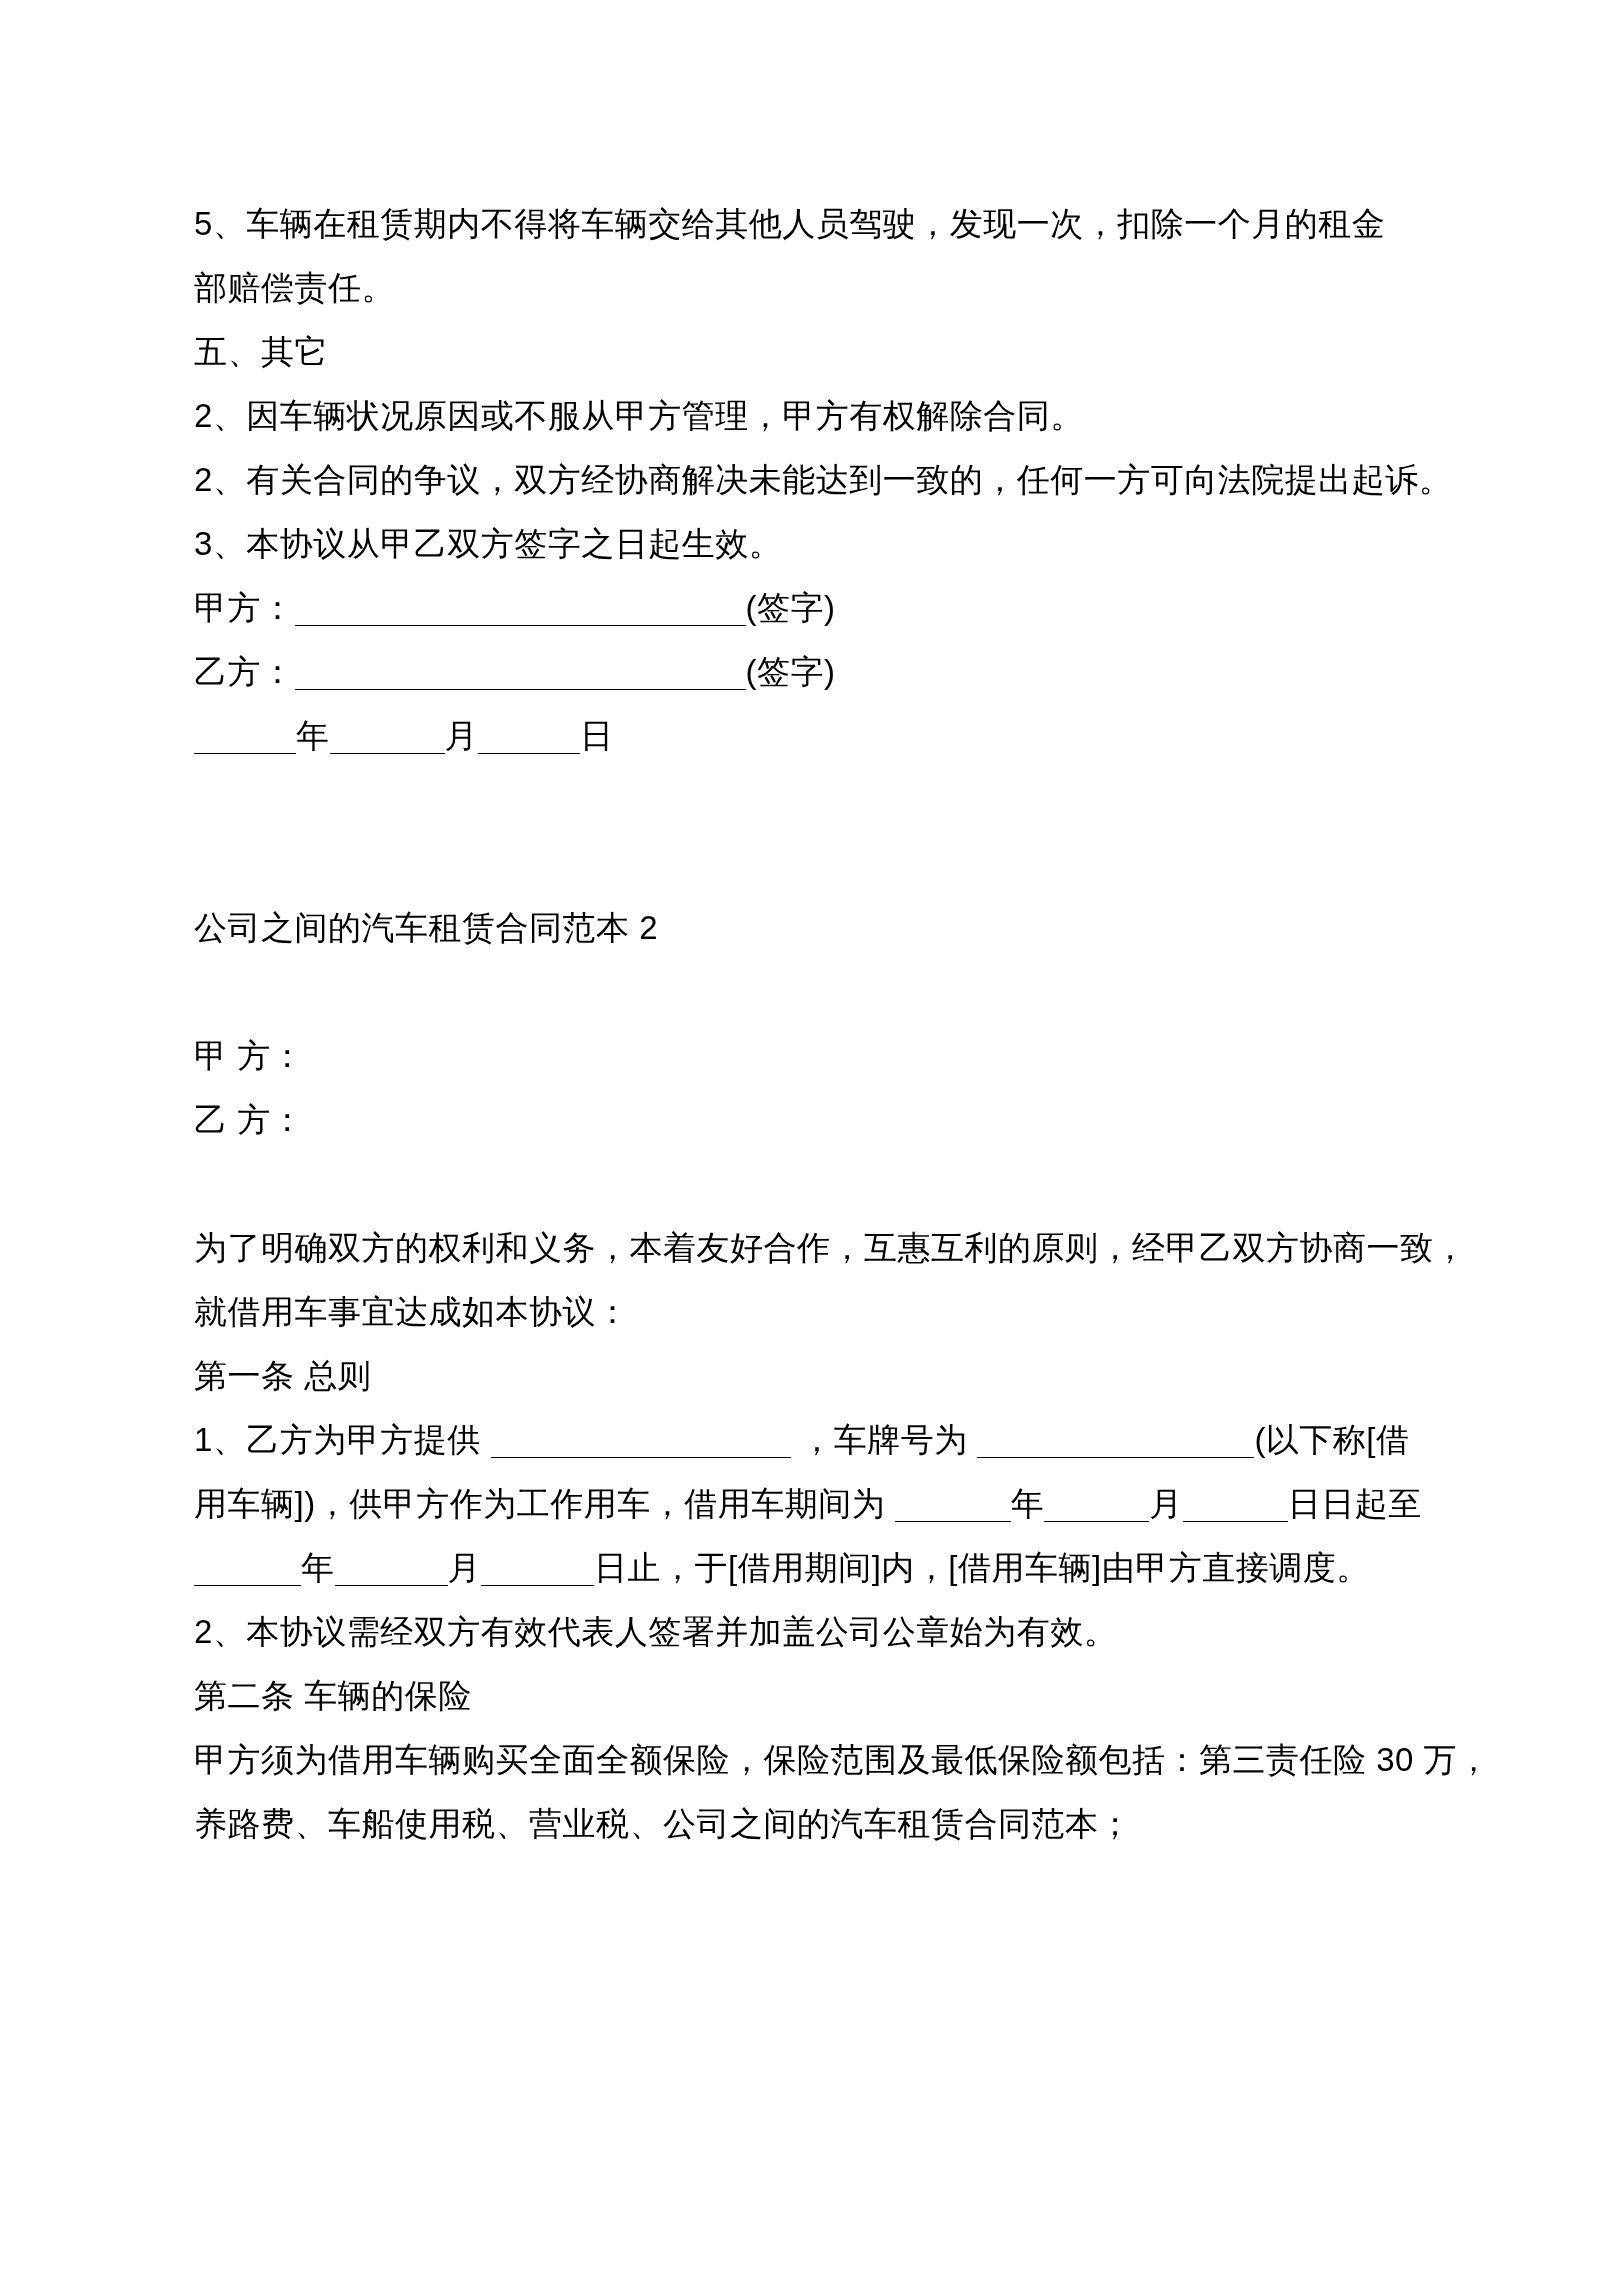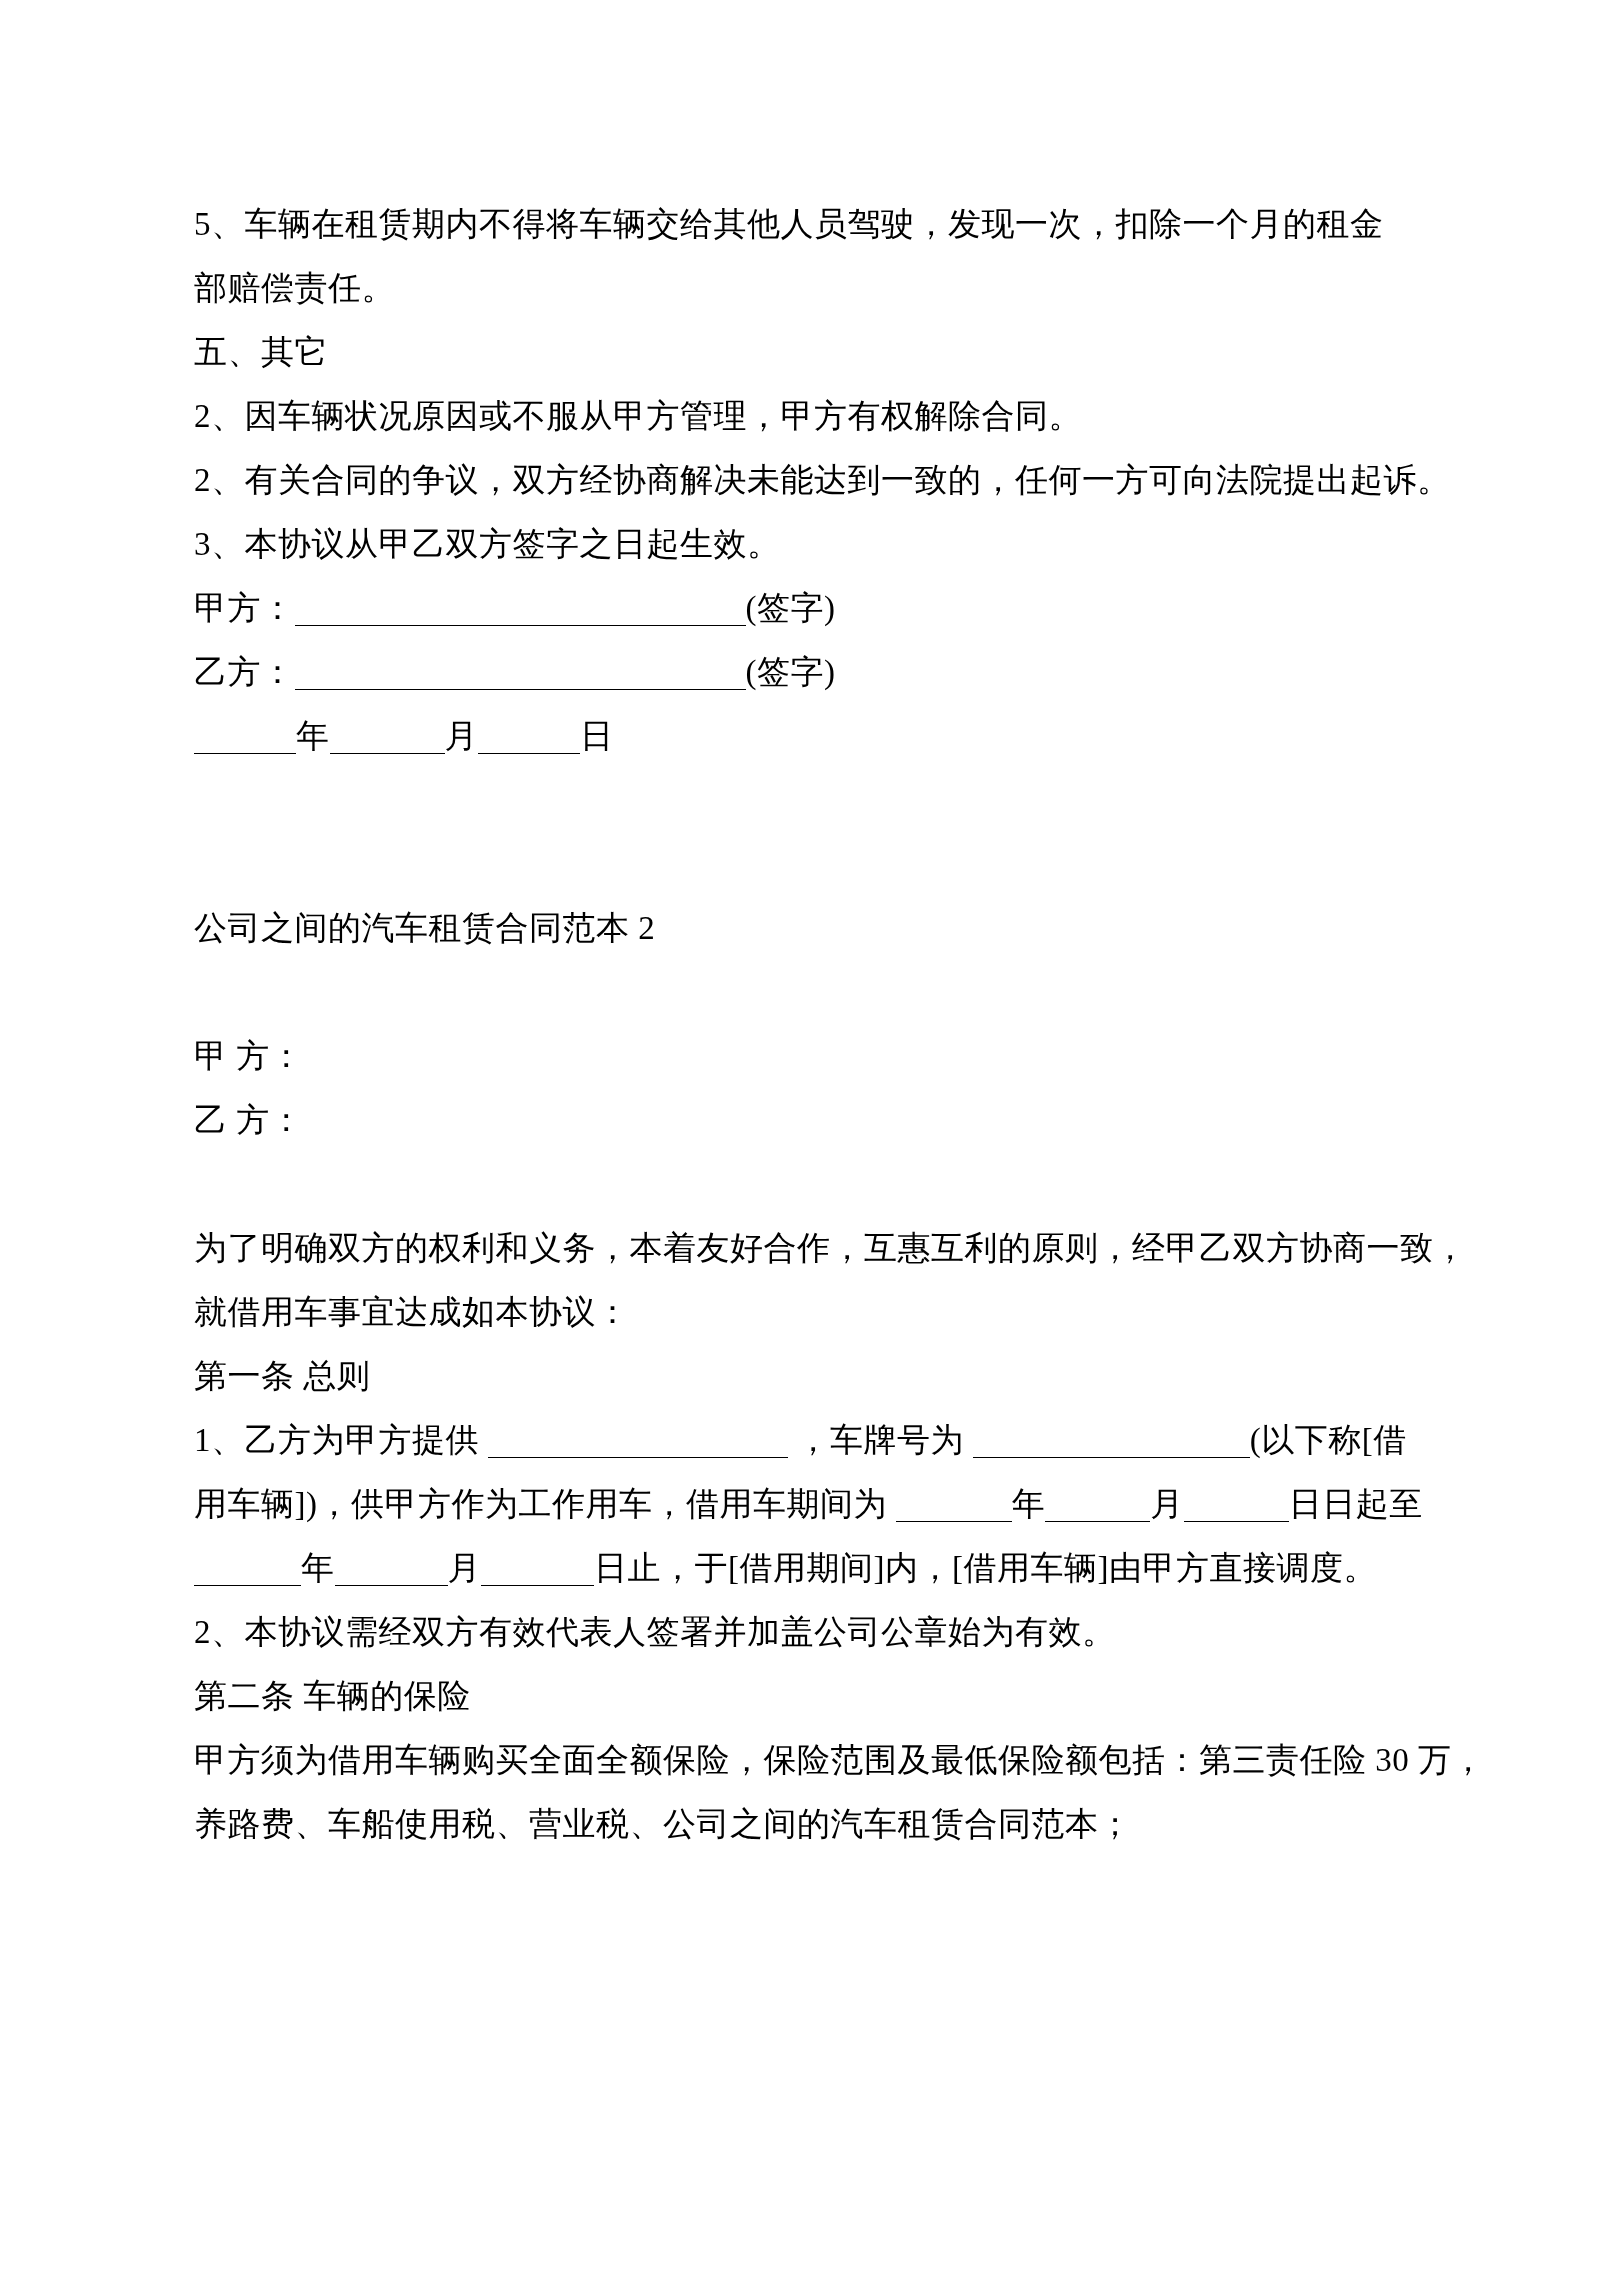--- a/index.html
+++ b/index.html
@@ -2,21 +2,21 @@
 <html style="font-size:14.5px"><head>
 <meta charset="utf-8">
 <style>
   html, body { margin: 0; padding: 0; background: #ffffff; }
   .page {
     position: relative;
     width: 1623px;
     height: 1859px;
     background: #ffffff;
     color: #000000;
-    font-family: Liberation Serif, serif;
+    font-family: Liberation Sans, sans-serif;
     overflow: hidden;
   }
   .doc {
     position: absolute;
     left: 194px;
     top: 192px;
     width: 1318px;
     font-size: 33px;
     line-height: 64px;
     letter-spacing: 0.5px;

